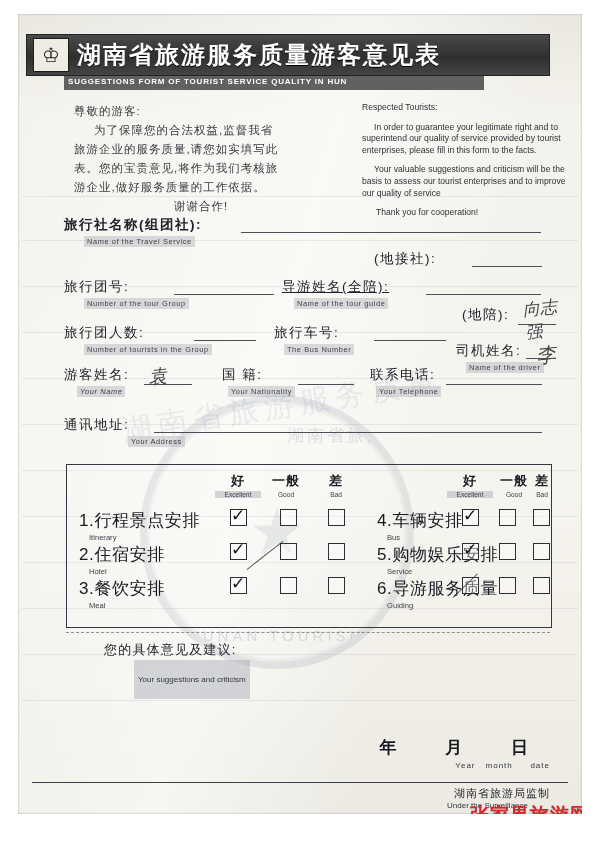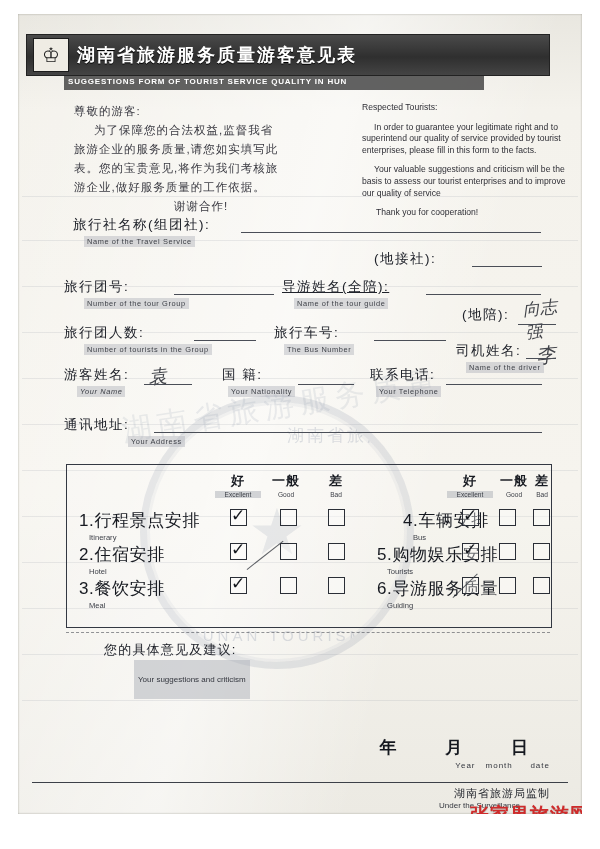--- a/index.html
+++ b/index.html
@@ -108,21 +108,21 @@
     background: #efece4;
     border: 1px solid #1c1c1c;
     display: flex; align-items: center; justify-content: center;
     font-size: 20px;
     color: #1a1a1a;
     margin-right: 8px;
     flex: none;
   }
   #main-title {
     color: #ffffff;
-    font-size: 18px;
+    font-size: 24px;
     letter-spacing: 2px;
     font-weight: bold;
     text-shadow: 0 1px 0 #000;
     font-family: Liberation Serif, serif;
   }
   #subtitle-bar {
     position: absolute;
     left: 38px; top: 52px;
     width: 420px;
     height: 14px;
@@ -308,21 +308,21 @@
   }
   #footer-cn {
     position: absolute;
     right: 24px; top: 762px;
     font-size: 11px;
     color: #1b1e26;
     letter-spacing: 1px;
   }
   #footer-en {
     position: absolute;
-    right: 54px; top: 777px;
+    right: 46px; top: 777px;
     font-size: 8px;
     color: #34373f;
   }
 
   
   #site-mark {
     position: absolute;
     right: 10px; bottom: 8px;
     text-align: right;
   }
@@ -389,21 +389,21 @@
       <span class="ln thanks">谢谢合作!</span>
     </div>
 
     <div id="intro-en">
       <p>Respected Tourists:</p>
       <p class="ind">In order to guarantee your legitimate right and to superintend our quality of service provided by tourist enterprises, please fill in this form to the facts.</p>
       <p class="ind">Your valuable suggestions and criticism will be the basis to assess our tourist enterprises and to improve our quality of service</p>
       <p class="center">Thank you for cooperation!</p>
     </div>
 
-    <div class="field-label" style="left:47px; top:192px;">旅行社名称(组团社):</div>
+    <div class="field-label" style="left:38px; top:192px;font-weight:bold;">旅行社名称(组团社):</div>
     <div class="field-en" style="left:58px; top:212px;">Name   of   the   Travel   Service</div>
     <div class="field-line" style="left:215px; top:208px; width:300px;"></div>
 
     <div class="field-label" style="left:348px; top:226px;">(地接社):</div>
     <div class="field-line" style="left:446px; top:242px; width:70px;"></div>
 
     <div class="field-label" style="left:38px; top:254px;">旅行团号:</div>
     <div class="field-en" style="left:58px; top:274px;">Number  of  the  tour  Group</div>
     <div class="field-line" style="left:148px; top:270px; width:100px;"></div>
 
@@ -491,31 +491,31 @@
       <div class="pen-mark" style="left:180px; top:104px; width:46px; transform:rotate(-38deg);"></div>
 
       <div class="item" style="left:12px; top:112px;">
         <div class="cn"><span>3.</span><span>餐饮安排</span></div>
         <div class="en">Meal</div>
       </div>
       <div class="chk checked" style="left:163px; top:112px;"></div>
       <div class="chk" style="left:213px; top:112px;"></div>
       <div class="chk" style="left:261px; top:112px;"></div>
 
-      <div class="item" style="left:310px; top:44px;margin-left:26px;">
+      <div class="item" style="left:310px; top:44px;">
         <div class="cn"><span>4.</span><span>车辆安排</span></div>
         <div class="en">Bus</div>
       </div>
       <div class="chk checked" style="left:395px; top:44px;"></div>
       <div class="chk" style="left:432px; top:44px;"></div>
       <div class="chk" style="left:466px; top:44px;"></div>
 
       <div class="item" style="left:310px; top:78px;">
         <div class="cn"><span>5.</span><span>购物娱乐安排</span></div>
-        <div class="en">Tourists</div>
+        <div class="en">Service</div>
       </div>
       <div class="chk checked" style="left:395px; top:78px;"></div>
       <div class="chk" style="left:432px; top:78px;"></div>
       <div class="chk" style="left:466px; top:78px;"></div>
 
       <div class="item" style="left:310px; top:112px;">
         <div class="cn"><span>6.</span><span>导游服务质量</span></div>
         <div class="en">Guiding</div>
       </div>
       <div class="chk" style="left:395px; top:112px;"></div>

